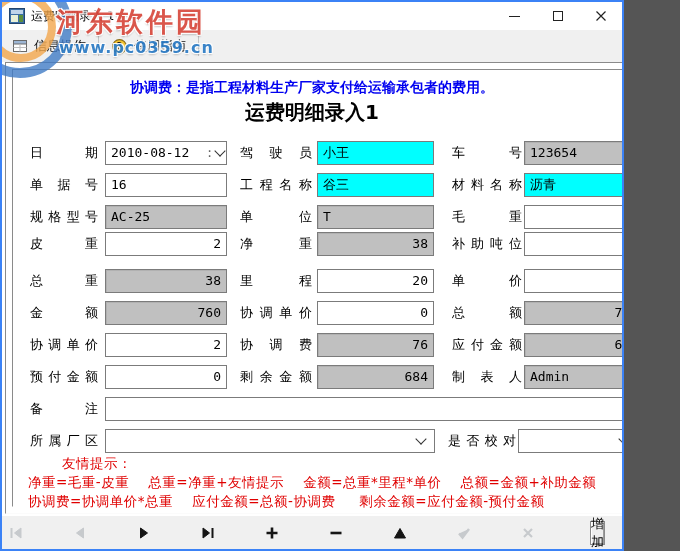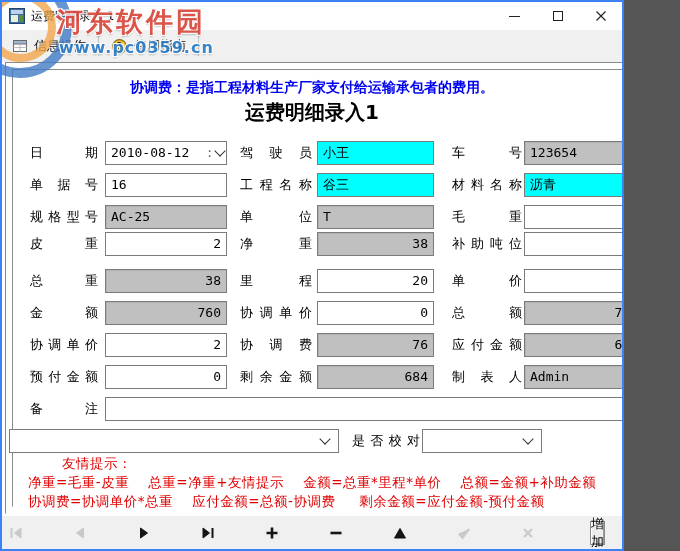--- a/index.html
+++ b/index.html
@@ -208,20 +208,21 @@
     <span class="flabel lw3">制 表 人</span>
     <div class="fbox fw3 bg-gray">Admin</div>
   </div>
 
   <div class="frow" style="top:395px">
     <span class="flabel lw1">备 注</span>
     <div class="fbox fwR bg-white"></div>
   </div>
 
   <div class="frow" style="top:427px">
+    <span class="flabel lw1">所属厂区</span>
     <div class="fbox fwC1 bg-white combo"><span></span><i class="chev"></i></div>
     <span class="flabel lw3b">是否校对</span>
     <div class="fbox fwC2 bg-white combo"><span></span><i class="chev"></i></div>
   </div>
 
   <div class="hints">
     <div class="hint-1">友情提示：</div>
     <div>净重=毛重-皮重    总重=净重+友情提示    金额=总重*里程*单价    总额=金额+补助金额</div>
     <div>协调费=协调单价*总重    应付金额=总额-协调费     剩余金额=应付金额-预付金额</div>
   </div>

